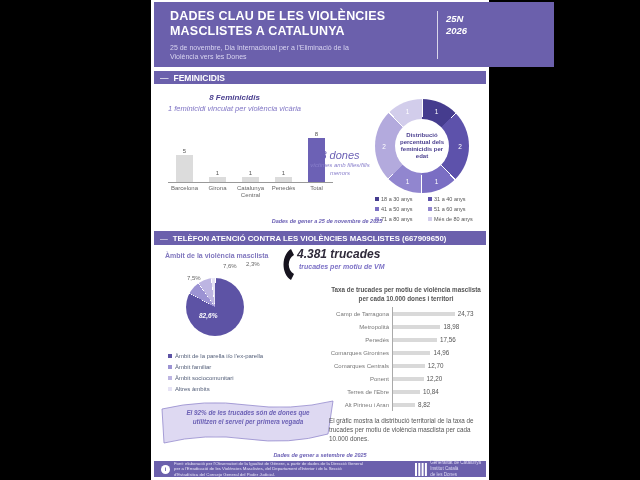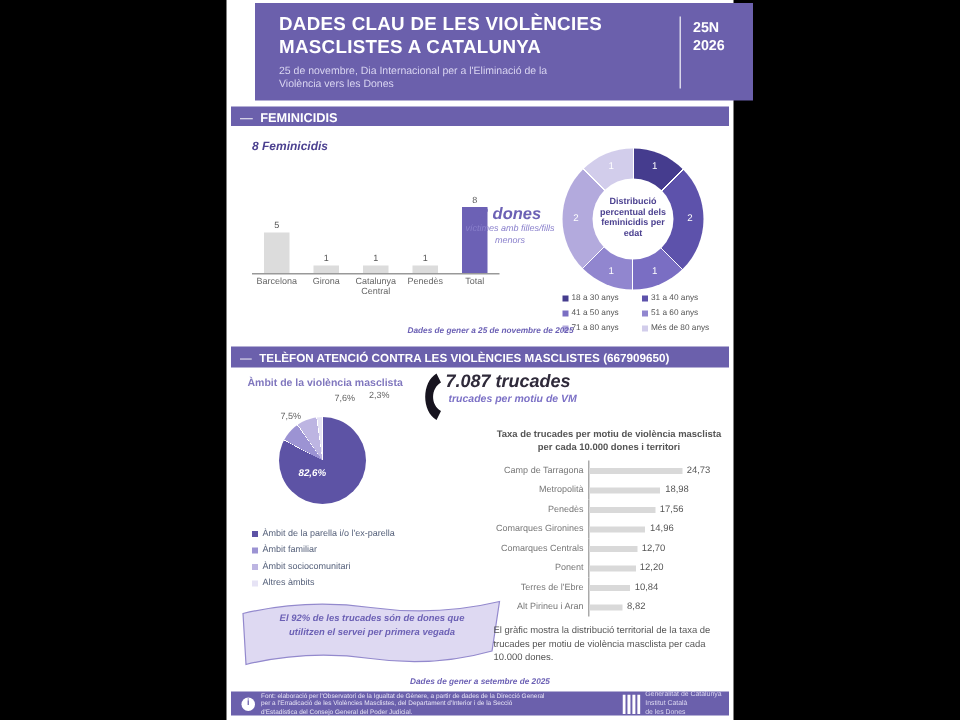--- a/index.html
+++ b/index.html
@@ -1,46 +1,46 @@
 <!DOCTYPE html>
 <html><head>
 <meta charset="utf-8">
 <style>
   html,body{margin:0;padding:0;background:#000;width:640px;height:480px;overflow:hidden;
     font-family:"Liberation Sans","DejaVu Sans",sans-serif;}
   #stage{position:relative;width:640px;height:480px;background:#000;}
   #card{position:absolute;left:151px;top:0;width:338px;height:480px;background:#ffffff;}
   .abs{position:absolute;}
   
-  .hdr{left:3px;top:2px;width:332px;height:65px;background:#6b60ac;margin-left:16px;}
+  .hdr{left:3px;top:2px;width:400px;height:65px;background:#6b60ac;}
   .hdr-title{left:16px;top:7px;width:225px;font-size:12.5px;font-weight:bold;color:#fff;line-height:1.2;letter-spacing:.2px;}
   .hdr-sub{left:16px;top:41px;width:205px;font-size:7px;color:#d9d5f1;line-height:1.3;}
   .hdr-sep{left:283px;top:9px;height:48px;width:0;border-left:1px solid rgba(255,255,255,.75);}
-  .hdr-badge{left:292px;top:11px;font-size:9.5px;font-weight:bold;color:#fff;line-height:1.3;}
+  .hdr-badge{left:292px;top:11px;font-size:9.5px;font-weight:bold;color:#fff;line-height:1.3;font-style:italic;}
   
   .secbar{left:3px;width:332px;background:#6b60ac;color:#fff;font-weight:bold;display:flex;align-items:center;}
   .secbar .dash{color:#fff;margin:0 5px 0 6px;font-weight:normal;}
   .secbar1{top:71px;height:13px;font-size:8.5px;}
   .secbar2{top:231px;height:14px;font-size:7.8px;}
   
   .stats{left:17px;top:93px;line-height:1.35;font-style:italic;text-align:center;}
   .stats .l1{font-size:8px;font-weight:bold;color:#4c4190;}
   .stats .l2{font-size:7.5px;color:#7f74c4;}
   
   .vchart{left:17px;top:126px;width:165px;}
   .vbars{display:flex;height:56px;align-items:flex-end;border-bottom:1px solid #999;}
   .vcol{flex:1;display:flex;flex-direction:column;align-items:center;justify-content:flex-end;}
   .vval{font-size:6px;color:#555;margin-bottom:1px;}
   .vbar{width:17px;background:#dcdcdc;}
   .vbar.hl{background:#6c61b5;}
   .vlabels{display:flex;margin-top:2px;}
   .vlab{flex:1;text-align:center;font-size:6px;color:#666;line-height:1.15;}
   
   .dones{left:156px;top:137px;width:66px;text-align:center;font-style:italic;}
-  .dones .big{font-size:11px;font-weight:bold;color:#6c61b5;}
+  .dones .big{font-size:11px;font-weight:normal;color:#6c61b5;margin-top:12px;}
   .dones .small{font-size:6px;color:#8a80cc;line-height:1.3;margin-top:1px;}
   
   .donut{left:224px;top:99px;width:94px;height:94px;border-radius:50%;}
   .donut-hole{position:absolute;left:20px;top:20px;width:54px;height:54px;border-radius:50%;background:#fff;
     display:flex;align-items:center;justify-content:center;text-align:center;}
   .donut-center{font-size:6px;font-weight:bold;color:#4c4190;line-height:1.2;width:46px;}
   .dlab{position:absolute;transform:translate(-50%,-50%);font-size:6.5px;color:#fff;}
   .edat-legend{left:224px;top:196px;width:112px;display:grid;grid-template-columns:53px 59px;row-gap:4px;}
   .lg-item{display:flex;align-items:center;font-size:5.5px;color:#555;}
   .lg-sq{width:4px;height:4px;margin-right:2px;flex:0 0 auto;}
@@ -95,20 +95,21 @@
       </div>
     </div>
 
     <div class="abs secbar secbar1">
       <span class="dash">—</span>
       <span>FEMINICIDIS</span>
     </div>
 
     <div class="abs stats">
       <div class="l1">8 Feminicidis</div>
+      <div class="l2">1 feminicidi vinculat per violència vicària</div>
     </div>
 
     <div class="abs vchart">
       <div class="vbars" id="vbars">
           <div class="vcol">
             <span class="vval">5</span>
             <div class="vbar" style="height:27.5px"></div>
           </div>
           <div class="vcol">
             <span class="vval">1</span>
@@ -186,21 +187,21 @@
         <path d="M3,13 Q45,3 88,9 Q132,15 174,5 L169,38 Q130,49 88,43 Q46,37 5,47 Z" fill="#ded9f2" stroke="#9389cd" stroke-width="0.8"></path>
       </svg>
       <div class="ribbon-text">El 92% de les trucades són de dones que utilitzen el servei per primera vegada</div>
     </div>
 
     <div class="abs phone">
       <svg width="17" height="33" viewBox="0 0 17 33">
         <path d="M13,1 C3,7 3,26 13,32 L16,26 C9,22 9,11 16,7 Z" fill="#17141f"></path>
       </svg>
     </div>
-    <div class="abs trucades-big">7.087 trucades</div>
+    <div class="abs trucades-big">4.381 trucades</div>
     <div class="abs trucades-sub">trucades per motiu de VM</div>
 
     <div class="abs taxa">
       <div class="taxa-title">Taxa de trucades per motiu de violència masclista per cada 10.000 dones i territori</div>
       <div id="taxa-rows">
           <div class="trow">
             <div class="tlab">Camp de Tarragona</div>
             <div class="ttrack">
               <div class="tbar" style="width:61.825px"></div>
               <span class="tval">24,73</span>

